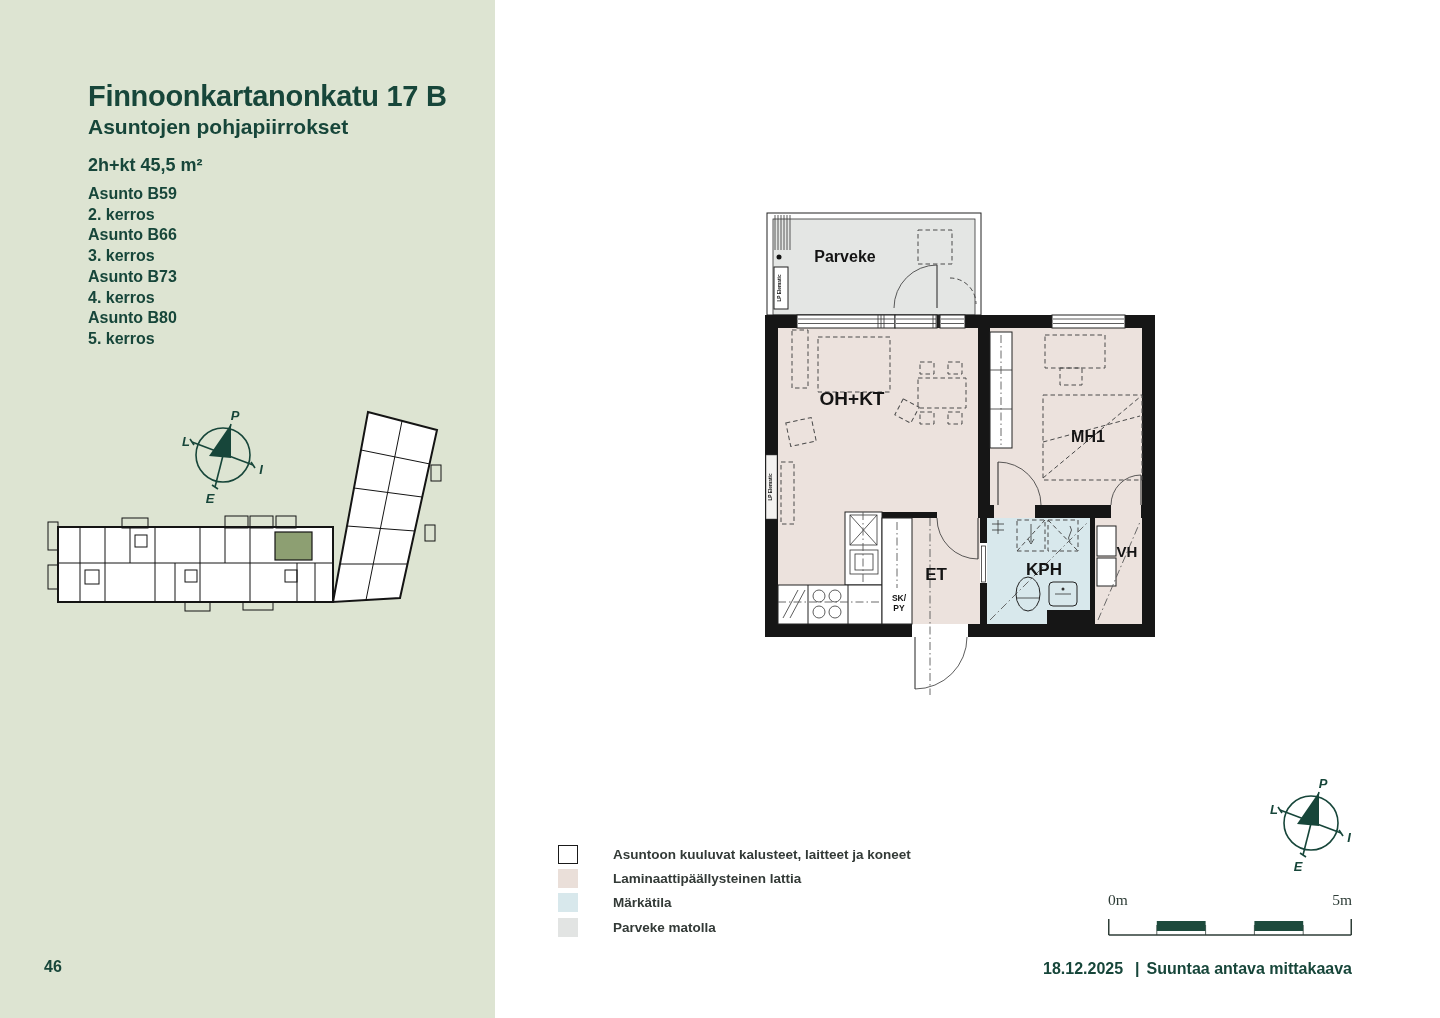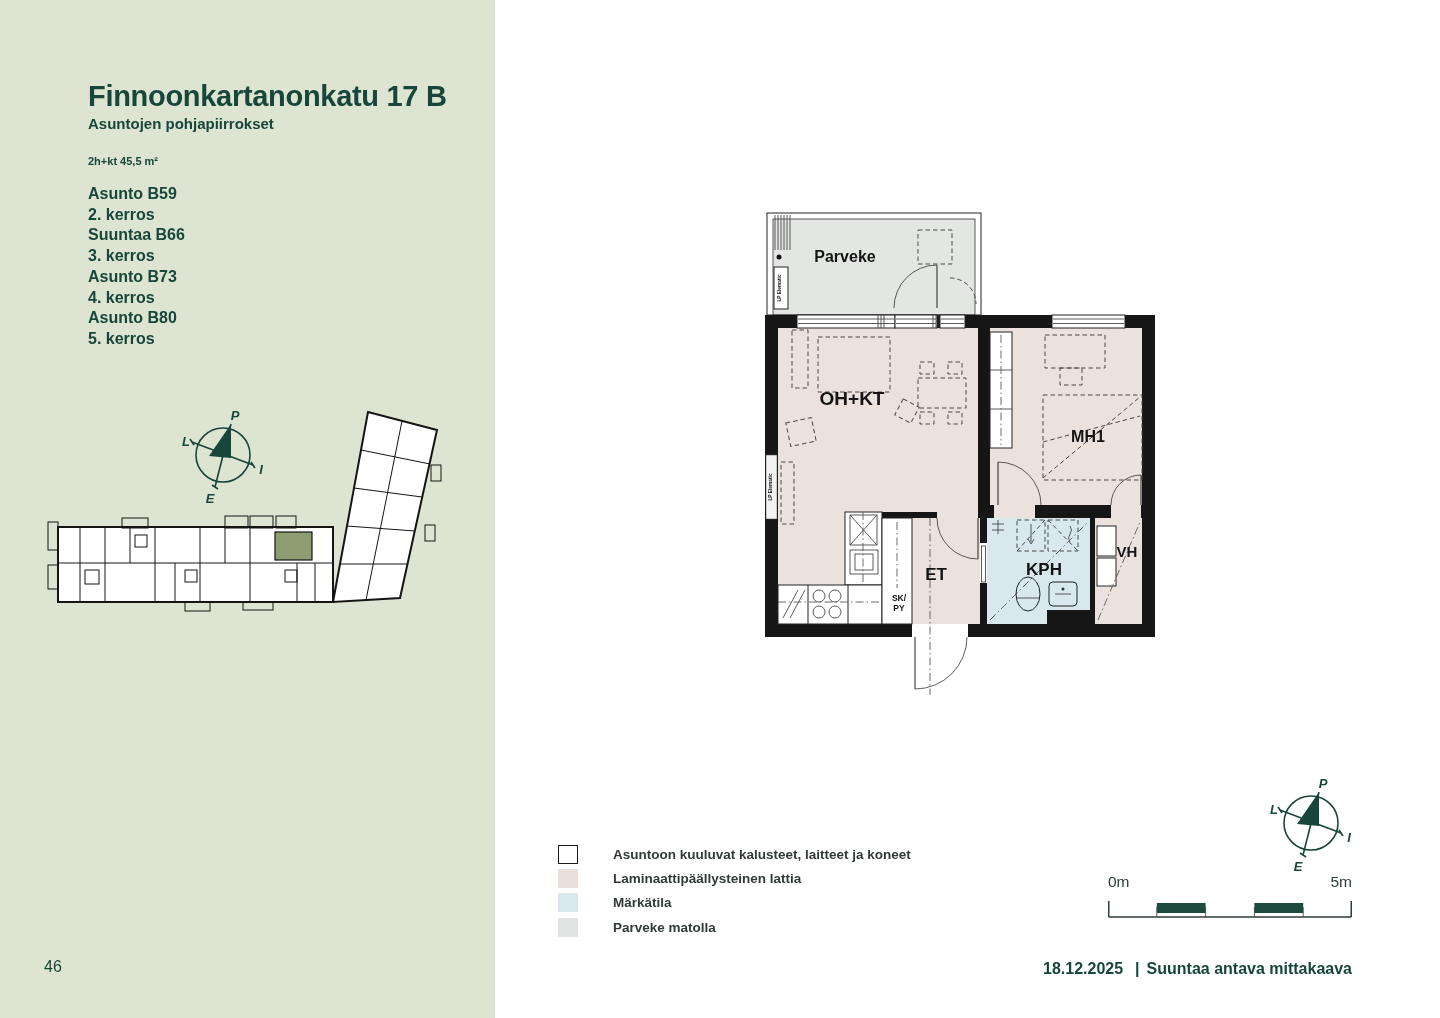--- a/index.html
+++ b/index.html
@@ -1,34 +1,34 @@
 <!DOCTYPE html>
 <html><head>
 <meta charset="utf-8">
 <style>
   html,body{margin:0;padding:0;background:#888;}
   #canvas{position:relative;width:1440px;height:1018px;background:#ffffff;overflow:hidden;
           font-family:"Liberation Sans",sans-serif;margin:0 auto;}
   
   .sidebar{position:absolute;left:0;top:0;width:495px;height:1018px;background:#dde4d2;}
   .title{position:absolute;left:88px;top:80px;font-size:29px;font-weight:bold;color:#17463a;letter-spacing:-.3px;}
-  .subtitle{position:absolute;left:88px;top:115px;font-size:15px;font-weight:bold;color:#17463a;}
-  .apt-type{position:absolute;left:88px;top:155px;font-size:11px;font-weight:bold;color:#17463a;}
+  .subtitle{position:absolute;left:88px;top:115px;font-size:21px;font-weight:bold;color:#17463a;}
+  .apt-type{position:absolute;left:88px;top:155px;font-size:18px;font-weight:bold;color:#17463a;}
   .apt-list{position:absolute;left:88px;top:184px;font-size:16px;font-weight:bold;color:#17463a;line-height:20.7px;}
   .apt-row{display:flex;flex-direction:column;}
   .apt-row .name{width:107px;}
-  .page-num{position:absolute;left:44px;top:958px;font-size:16px;font-weight:normal;color:#17463a;}
+  .page-num{position:absolute;left:44px;top:958px;font-size:16px;font-weight:bold;color:#17463a;}
   
   .legend{position:absolute;left:558px;top:842px;}
   .legend-row{display:flex;align-items:center;height:24.4px;gap:24px;}
   .legend-swatch{width:20px;height:19px;margin-right:11px;flex:0 0 auto;}
   .legend-swatch.outlined{border:1.6px solid #1a1a1a;box-sizing:border-box;}
   .legend-label{font-size:13.5px;color:#333a37;font-weight:bold;}
   
-  .scalebar{position:absolute;left:1108px;top:873px;width:244px;}
+  .scalebar{position:absolute;left:1108px;top:891px;width:244px;font-family:Liberation Serif, serif;}
   .scalebar .labels{display:flex;justify-content:space-between;font-size:15.5px;color:#2e3d37;margin-bottom:2px;}
   .footer-date{position:absolute;right:88px;top:960px;font-size:16px;font-weight:bold;color:#17463a;
                display:flex;align-items:flex-start;}
   .footer-date .sep{margin:0 7px 0 12px;}
   
   svg{position:absolute;overflow:visible;}
   svg text{font-family:"Liberation Sans",sans-serif;}
   .room-label{font-weight:bold;fill:#141414;}
   .dash{stroke:#4a4a4a;stroke-width:1;fill:none;stroke-dasharray:4.5 3;}
   .dashdot{stroke:#5a5a5a;stroke-width:.9;fill:none;stroke-dasharray:8 3 1.5 3;}
@@ -48,21 +48,21 @@
   <div class="sidebar">
     <div class="title">Finnoonkartanonkatu 17 B</div>
     <div class="subtitle">Asuntojen pohjapiirrokset</div>
     <div class="apt-type">2h+kt 45,5 m²</div>
     <div class="apt-list">
       <div class="apt-row">
         <span class="name">Asunto B59</span>
         <span>2. kerros</span>
       </div>
       <div class="apt-row">
-        <span class="name">Suuntaa B66</span>
+        <span class="name">Asunto B66</span>
         <span>3. kerros</span>
       </div>
       <div class="apt-row">
         <span class="name">Asunto B73</span>
         <span>4. kerros</span>
       </div>
       <div class="apt-row">
         <span class="name">Asunto B80</span>
         <span>5. kerros</span>
       </div>

